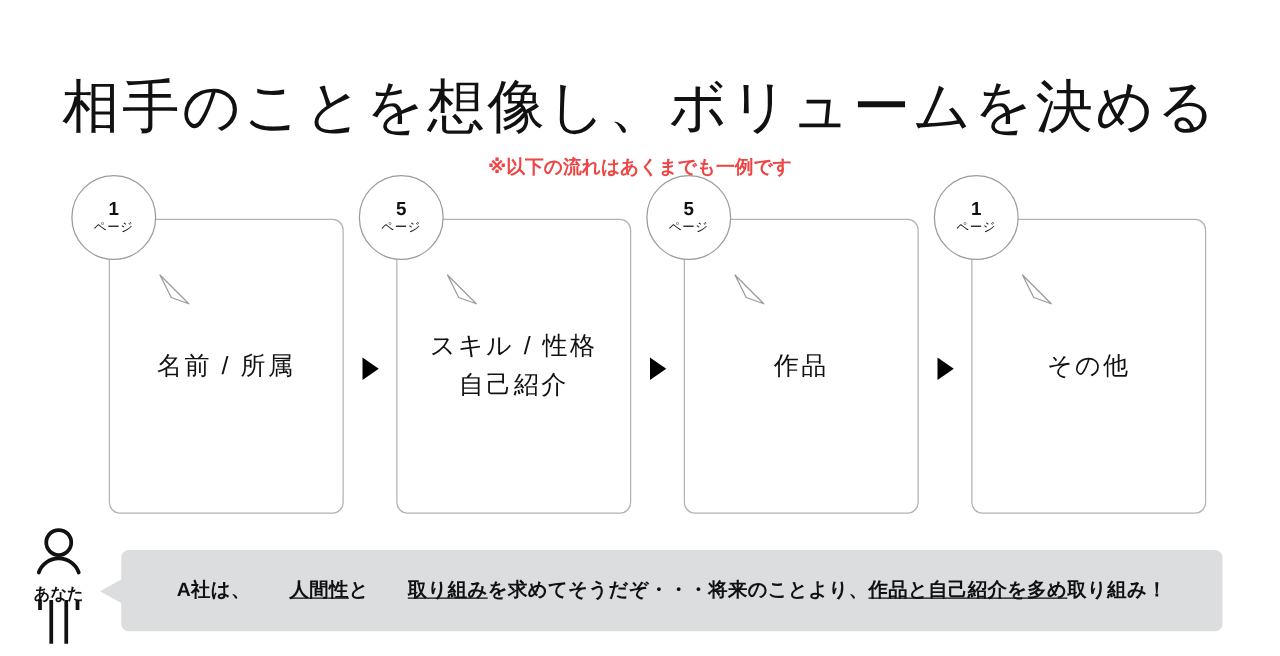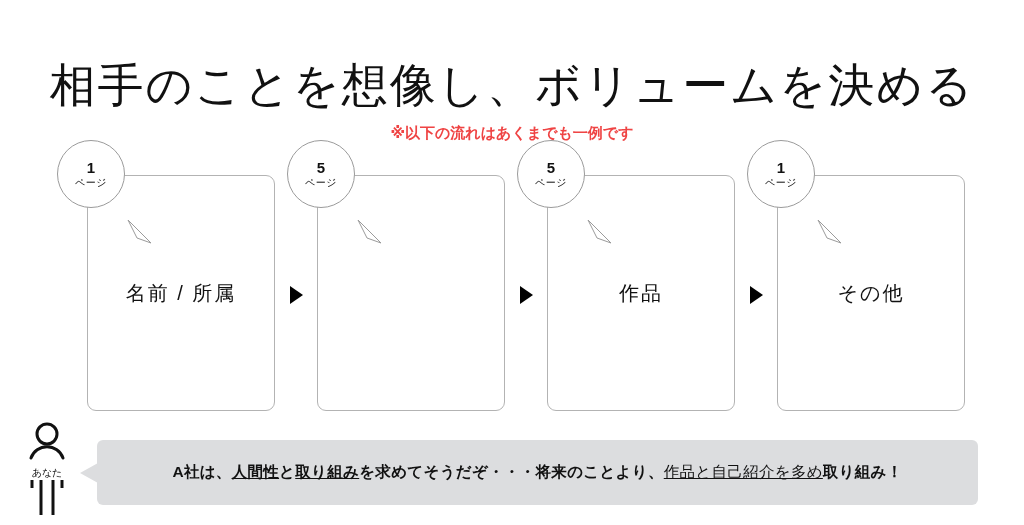--- a/index.html
+++ b/index.html
@@ -165,40 +165,40 @@
     border-right: 18px solid #dcdddf;
   }
 
   #comment-text {
     font-size: 15.5px;
     font-weight: 700;
     letter-spacing: 0.3px;
     color: #111111;
     white-space: nowrap;
   }
-  #comment-text .u { text-decoration: underline; }
-  #comment-text .ub { text-decoration: underline; font-weight: 400; text-align: right; }
+  #comment-text .u { text-decoration: underline; margin-left: 31px; }
+  #comment-text .ub { text-decoration: underline; font-weight: 700; text-align: right; }
 
   
   #person-icon {
     position: absolute;
     left: 22px;
     top: 420px;
     width: 50px;
     height: 100px;
   }
 
   #person-label {
     position: absolute;
     left: 22px;
     top: 468px;
     width: 50px;
     text-align: center;
-    font-size: 10px;
-    font-weight: 400;
+    font-size: 13px;
+    font-weight: 700;
     color: #111111;
     letter-spacing: 0px;
     line-height: 1;
   }
 </style>
 </head>
 <body>
 
 <div id="slide-title">相手のことを想像し、ボリュームを決める</div>
 
@@ -213,20 +213,22 @@
           <path d="M1 1 L24 24 L10 19 Z" fill="#ffffff" stroke="#9b9b9b" stroke-width="1" stroke-linejoin="round"></path>
         </svg></div>
       <div class="page-bubble">
         <div class="bubble-count">1</div>
         <div class="bubble-unit">ページ</div>
       </div>
     </div>
     <div class="flow-arrow" style="left: 289.5px;"></div>
     <div class="flow-step" style="left: 317px; width: 188px;">
       <div class="step-card">
+        <div class="step-card-label">スキル / 性格</div>
+        <div class="step-card-label">自己紹介</div>
       </div>
       <div class="page-bubble-tail"><svg width="26" height="26" viewBox="0 0 26 26" xmlns="http://www.w3.org/2000/svg">
           <path d="M1 1 L24 24 L10 19 Z" fill="#ffffff" stroke="#9b9b9b" stroke-width="1" stroke-linejoin="round"></path>
         </svg></div>
       <div class="page-bubble">
         <div class="bubble-count">5</div>
         <div class="bubble-unit">ページ</div>
       </div>
     </div>
     <div class="flow-arrow" style="left: 519.5px;"></div>

